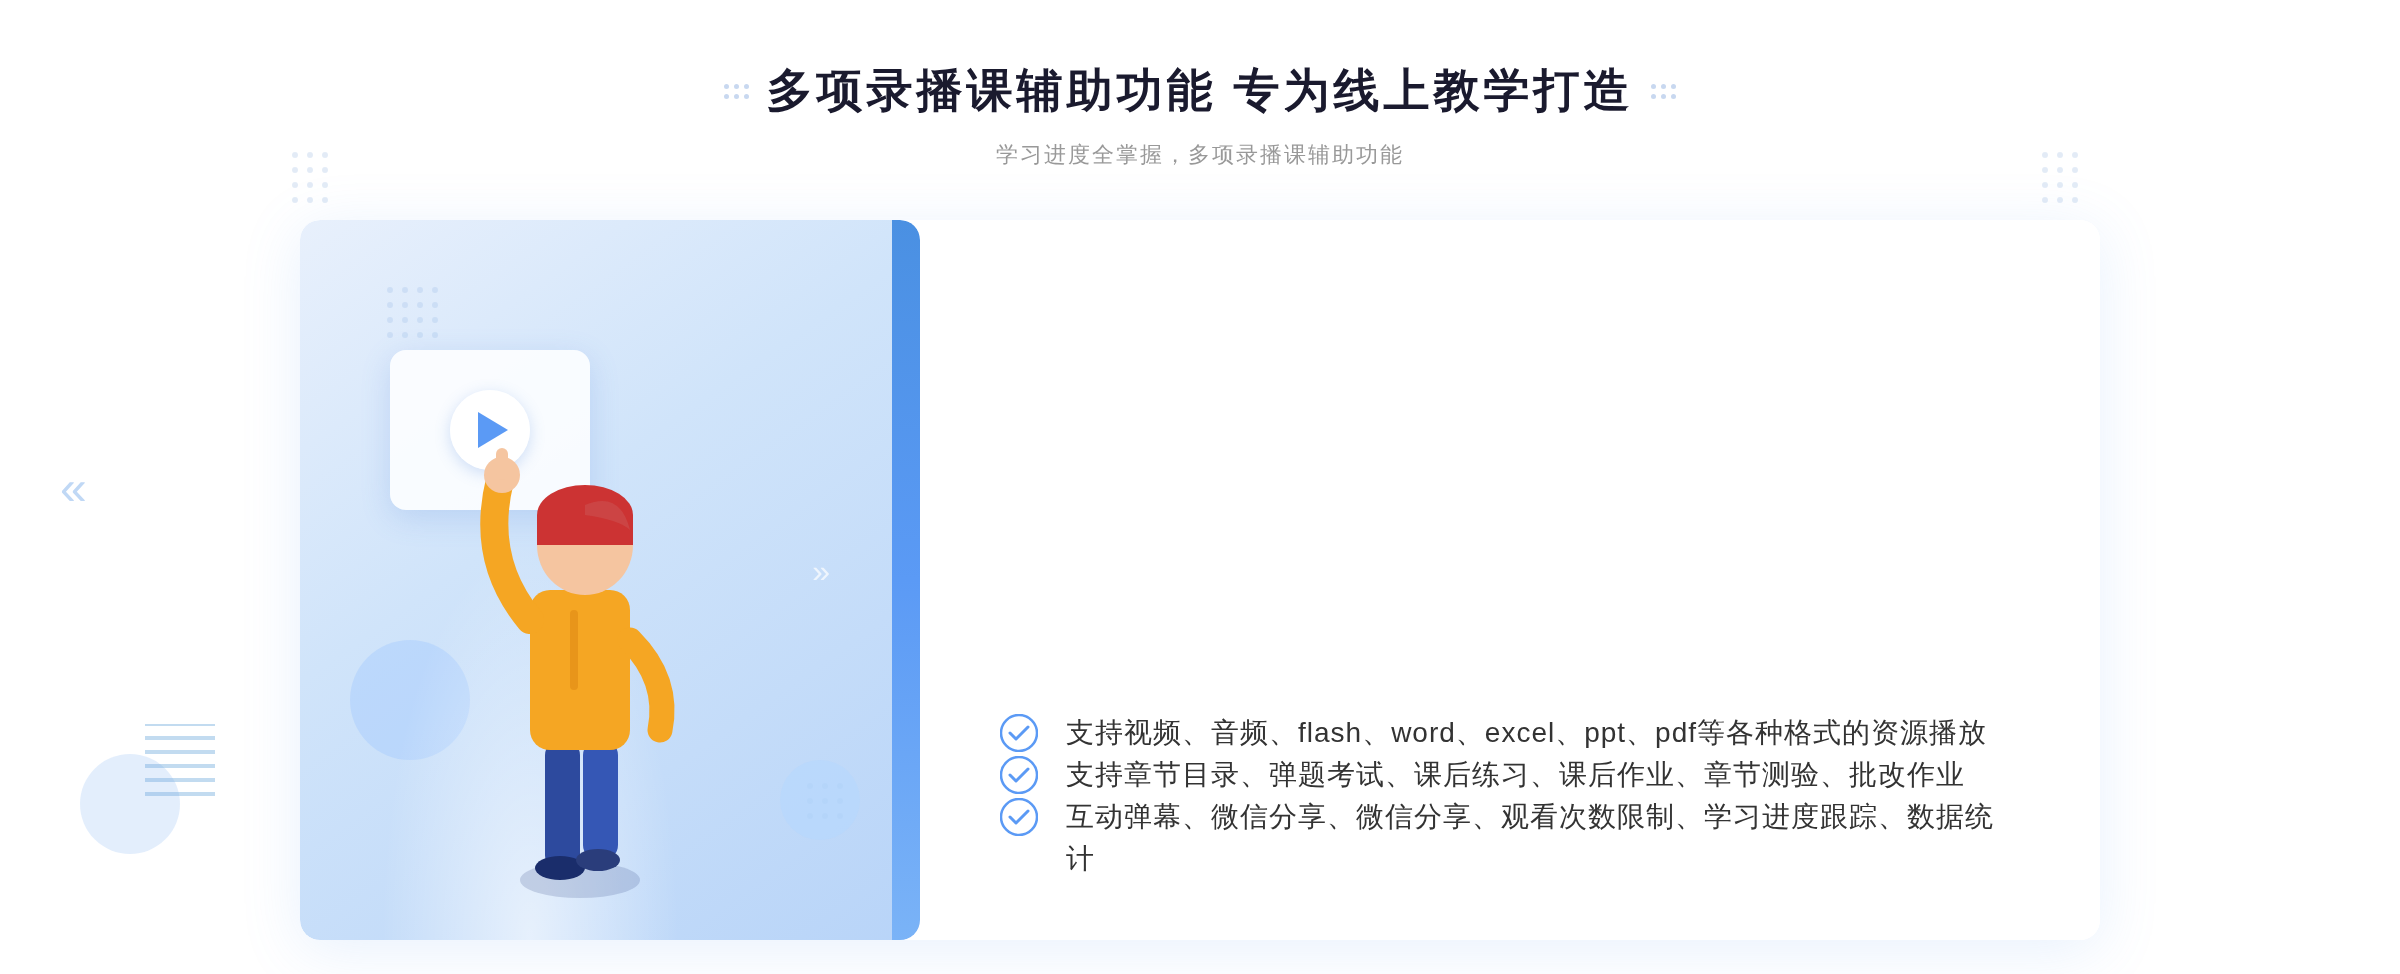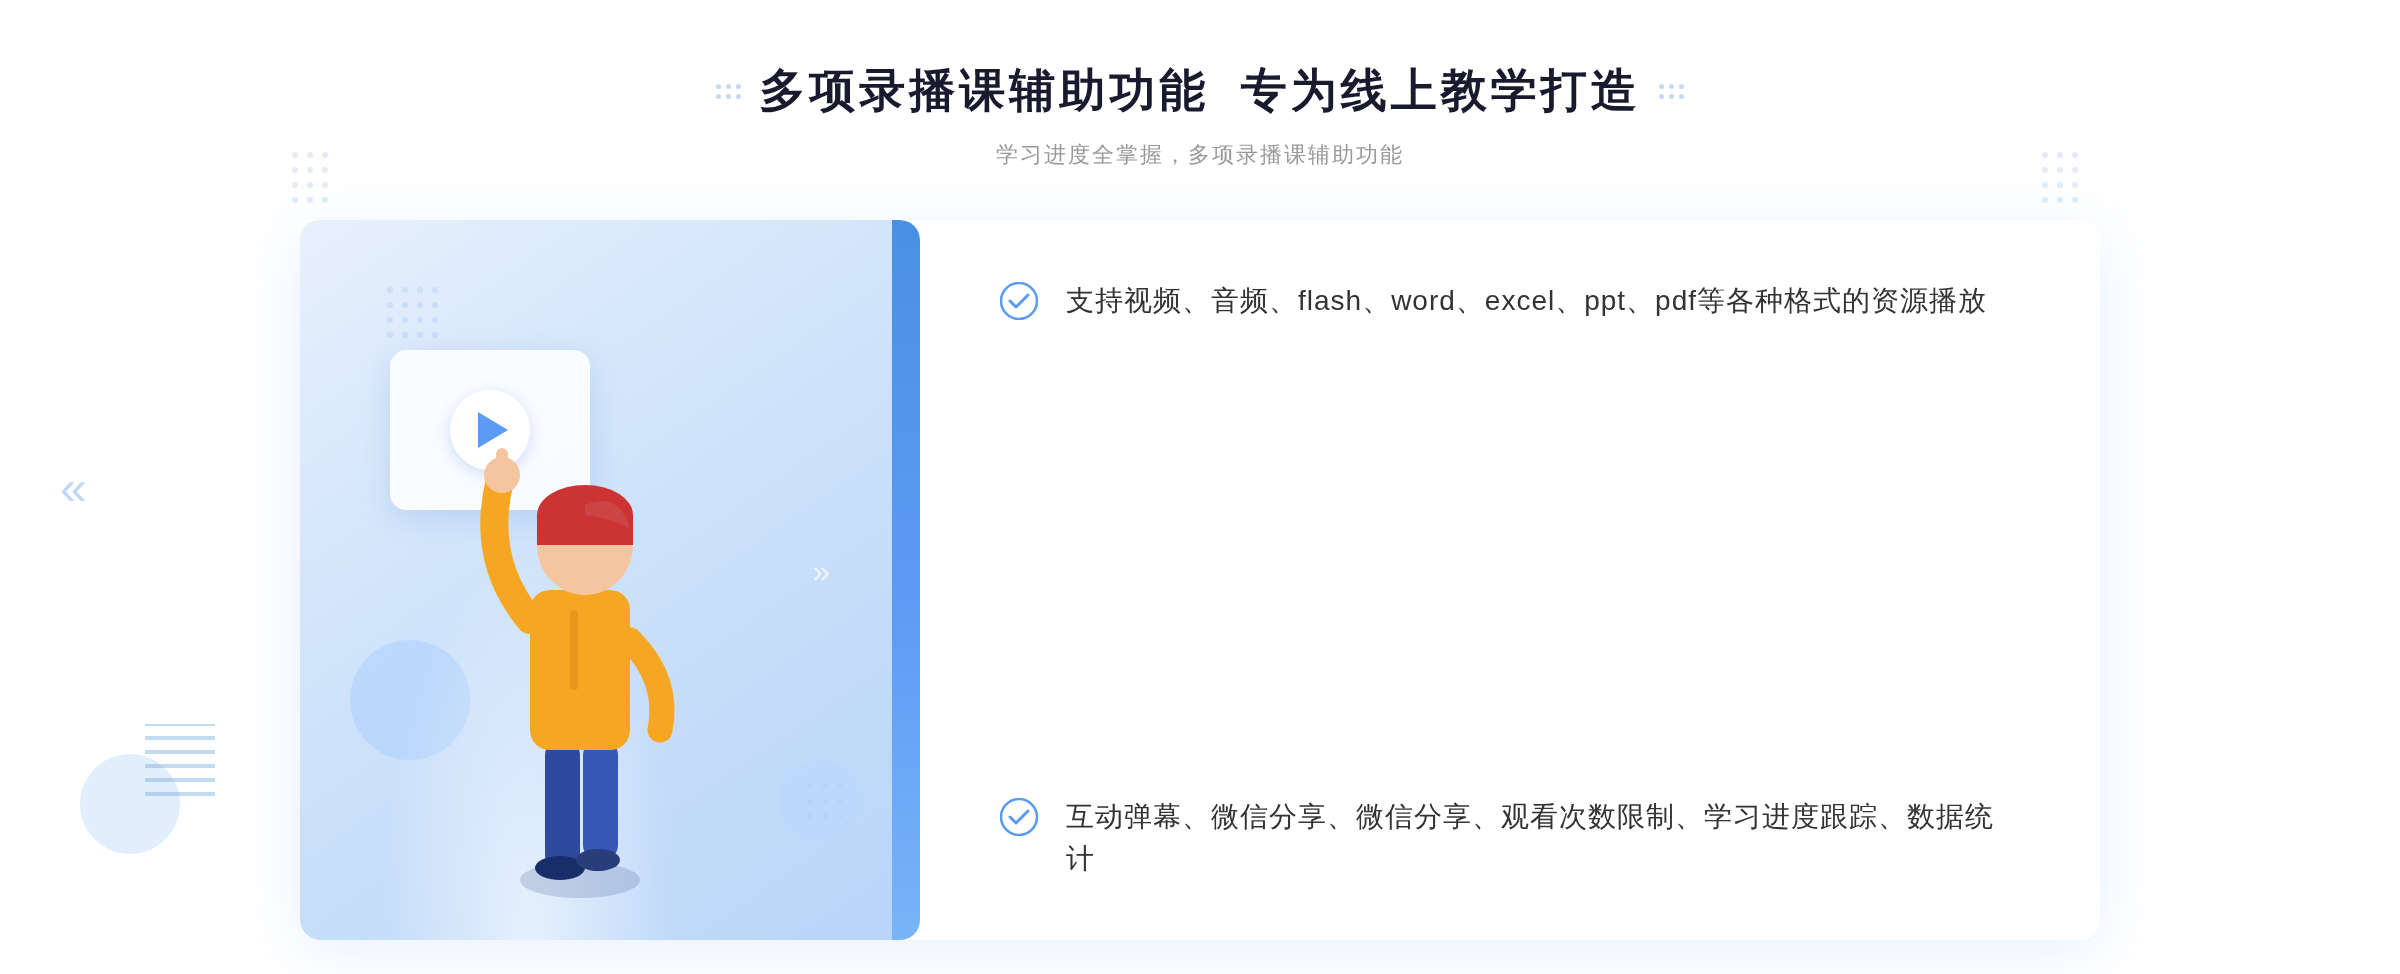--- a/index.html
+++ b/index.html
@@ -59,21 +59,20 @@
       height: 5px;
       border-radius: 50%;
       background: #c8d8f0;
     }
 
     .header-title {
       font-size: 46px;
       font-weight: 700;
       color: #1a1a2e;
       letter-spacing: 4px;
-      font-family: Liberation Mono, monospace;
     }
 
     .header-subtitle {
       font-size: 22px;
       color: #999;
       letter-spacing: 2px;
     }
 
     
     .main-card {
@@ -197,21 +196,21 @@
       border-radius: 50%;
       background: rgba(180, 215, 255, 0.5);
     }
 
     
     .content-panel {
       flex: 1;
       padding: 60px 80px 60px 80px;
       display: flex;
       flex-direction: column;
-      justify-content: space-between;
+      justify-content: flex-end;
       background: #fff;
     }
 
     .feature-item {
       display: flex;
       align-items: flex-start;
       gap: 28px;
     }
 
     .check-icon {
@@ -424,20 +423,27 @@
     <div class="content-panel">
 
       <div class="feature-item">
         <svg class="check-icon" viewBox="0 0 38 38">
           <circle cx="19" cy="19" r="18" fill="none" stroke="#5b9af5" stroke-width="2.5"></circle>
           <polyline points="10,19 16,25 28,13" fill="none" stroke="#5b9af5" stroke-width="3" stroke-linecap="round" stroke-linejoin="round"></polyline>
         </svg>
         <span class="feature-text">支持视频、音频、flash、word、excel、ppt、pdf等各种格式的资源播放</span>
       </div>
 
+      <div class="feature-item">
+        <svg class="check-icon" viewBox="0 0 38 38">
+          <circle cx="19" cy="19" r="18" fill="none" stroke="#5b9af5" stroke-width="2.5"></circle>
+          <polyline points="10,19 16,25 28,13" fill="none" stroke="#5b9af5" stroke-width="3" stroke-linecap="round" stroke-linejoin="round"></polyline>
+        </svg>
+        <span class="feature-text">支持章节目录、弹题考试、课后练习、课后作业、章节测验、批改作业</span>
+      </div>
 
 
       <div class="feature-item">
         <svg class="check-icon" viewBox="0 0 38 38">
           <circle cx="19" cy="19" r="18" fill="none" stroke="#5b9af5" stroke-width="2.5"></circle>
           <polyline points="10,19 16,25 28,13" fill="none" stroke="#5b9af5" stroke-width="3" stroke-linecap="round" stroke-linejoin="round"></polyline>
         </svg>
         <span class="feature-text">互动弹幕、微信分享、微信分享、观看次数限制、学习进度跟踪、数据统计</span>
       </div>
 

